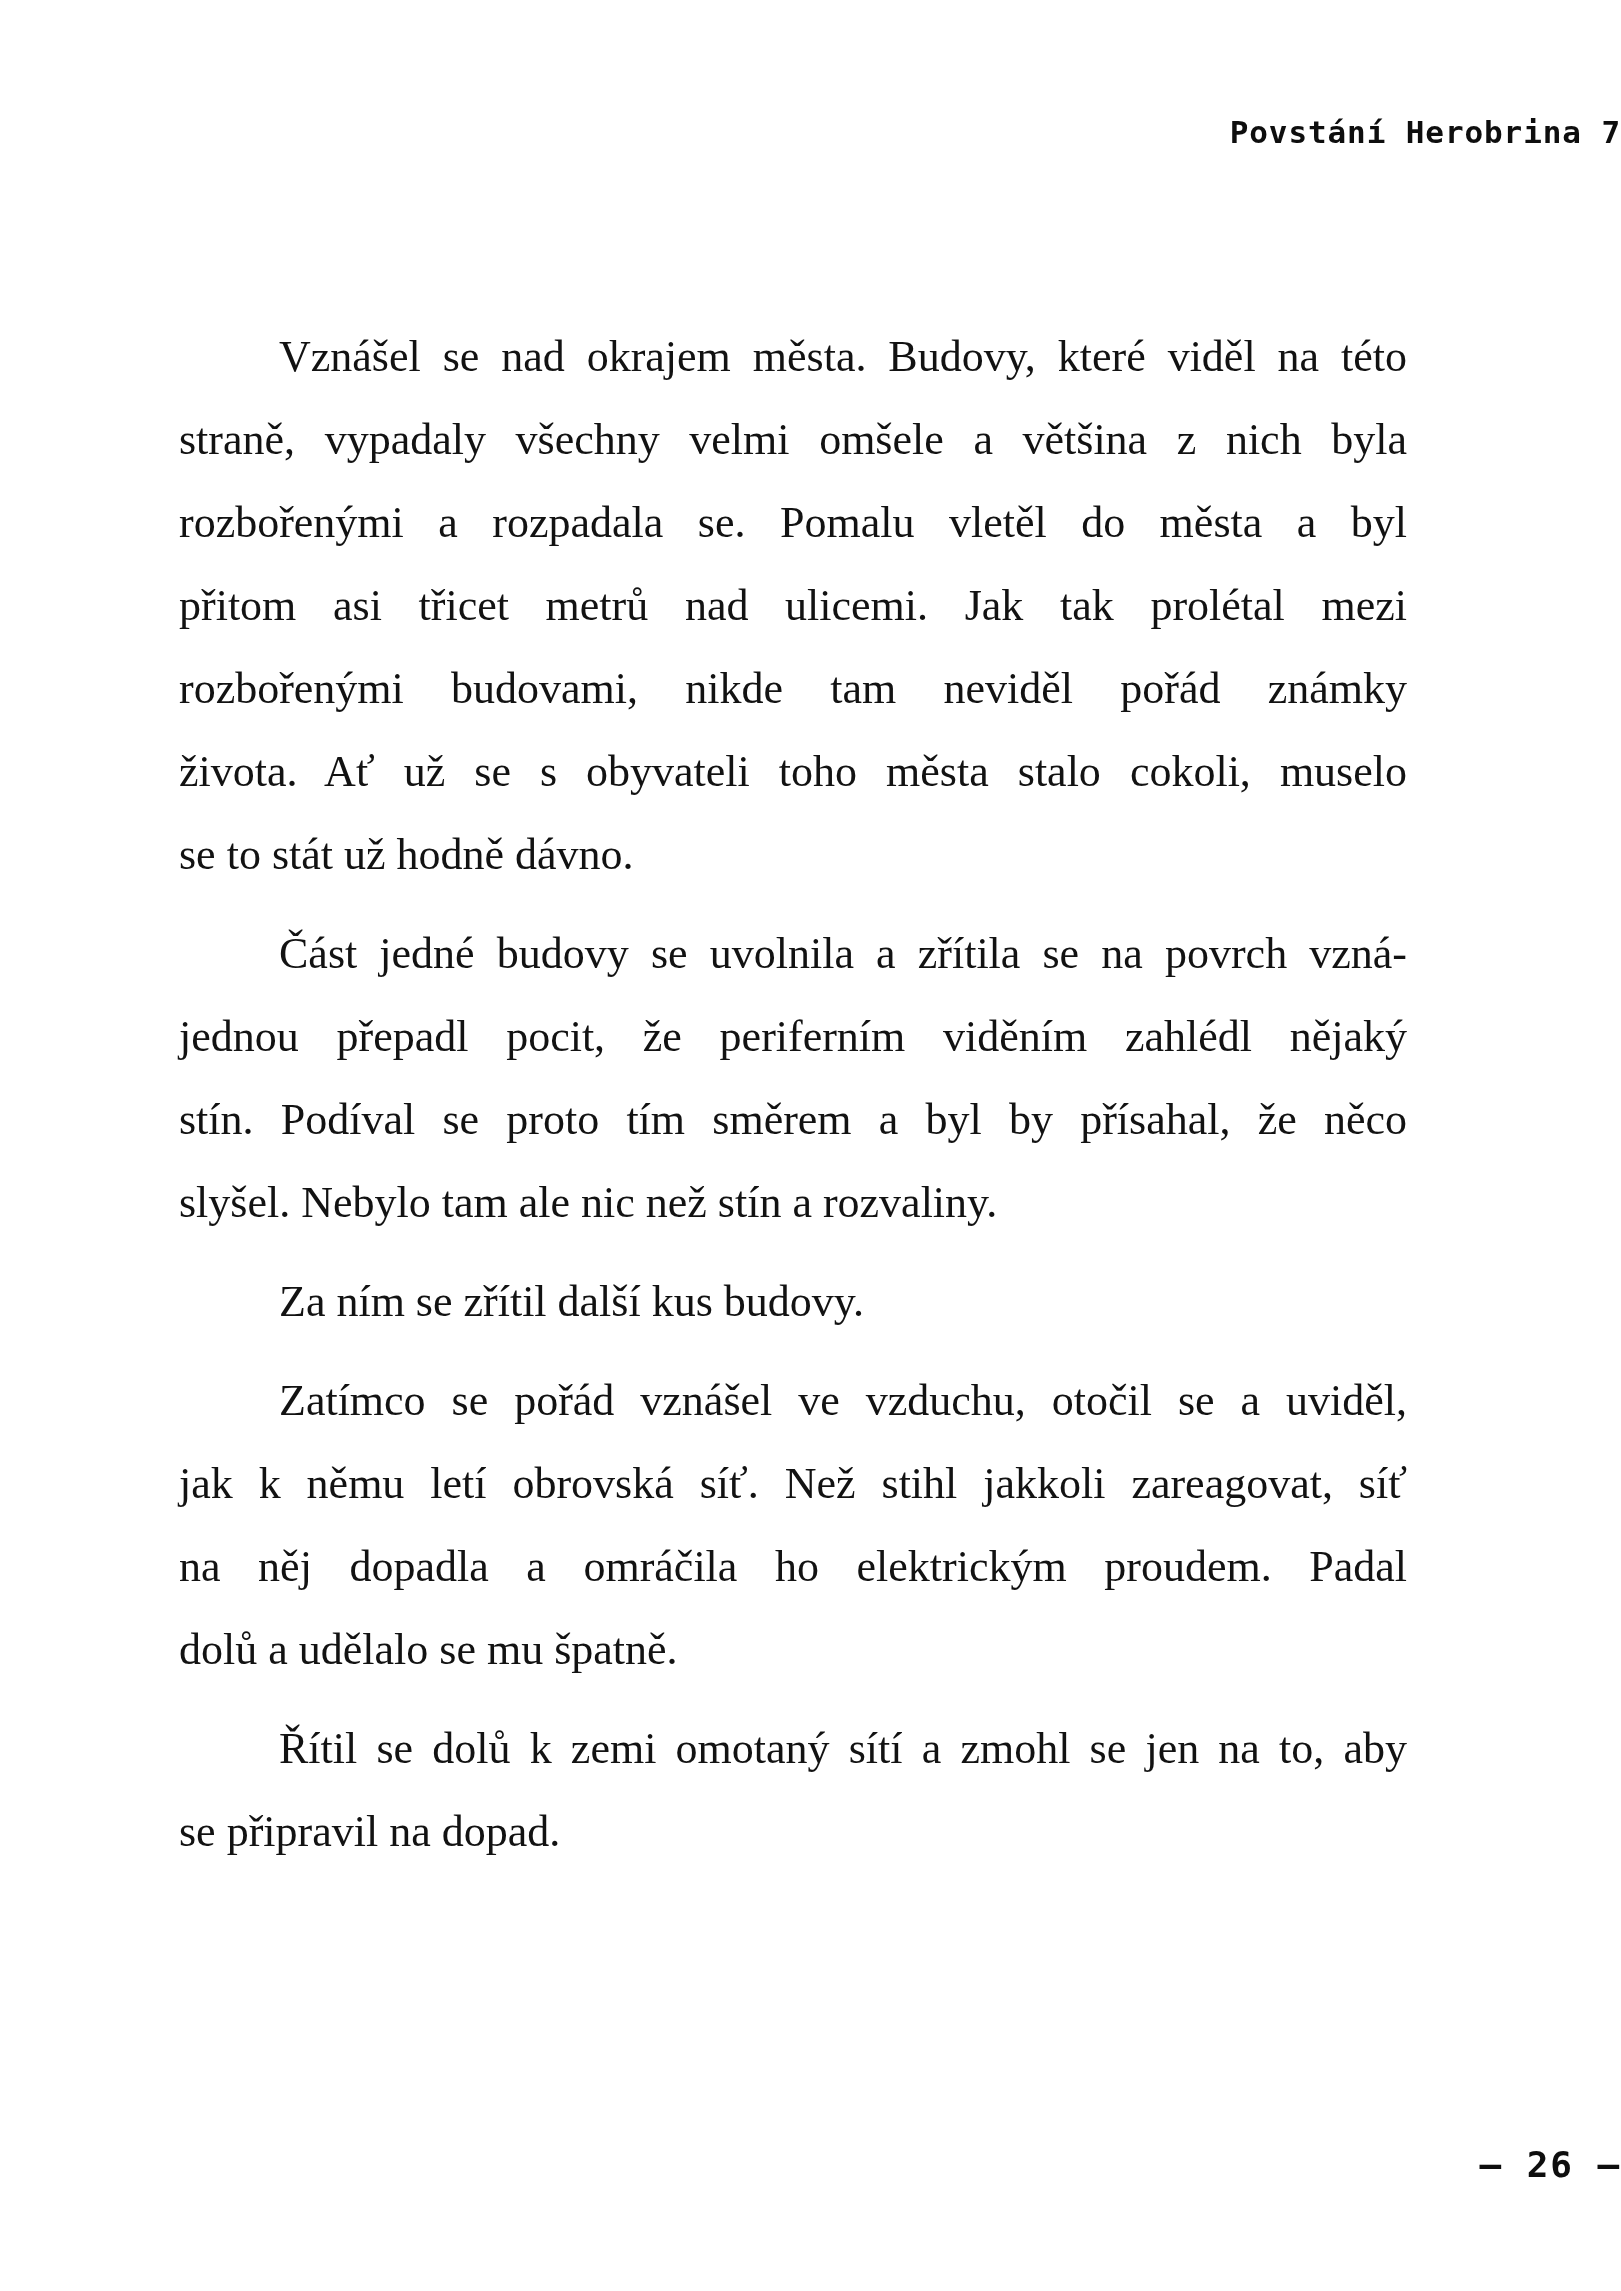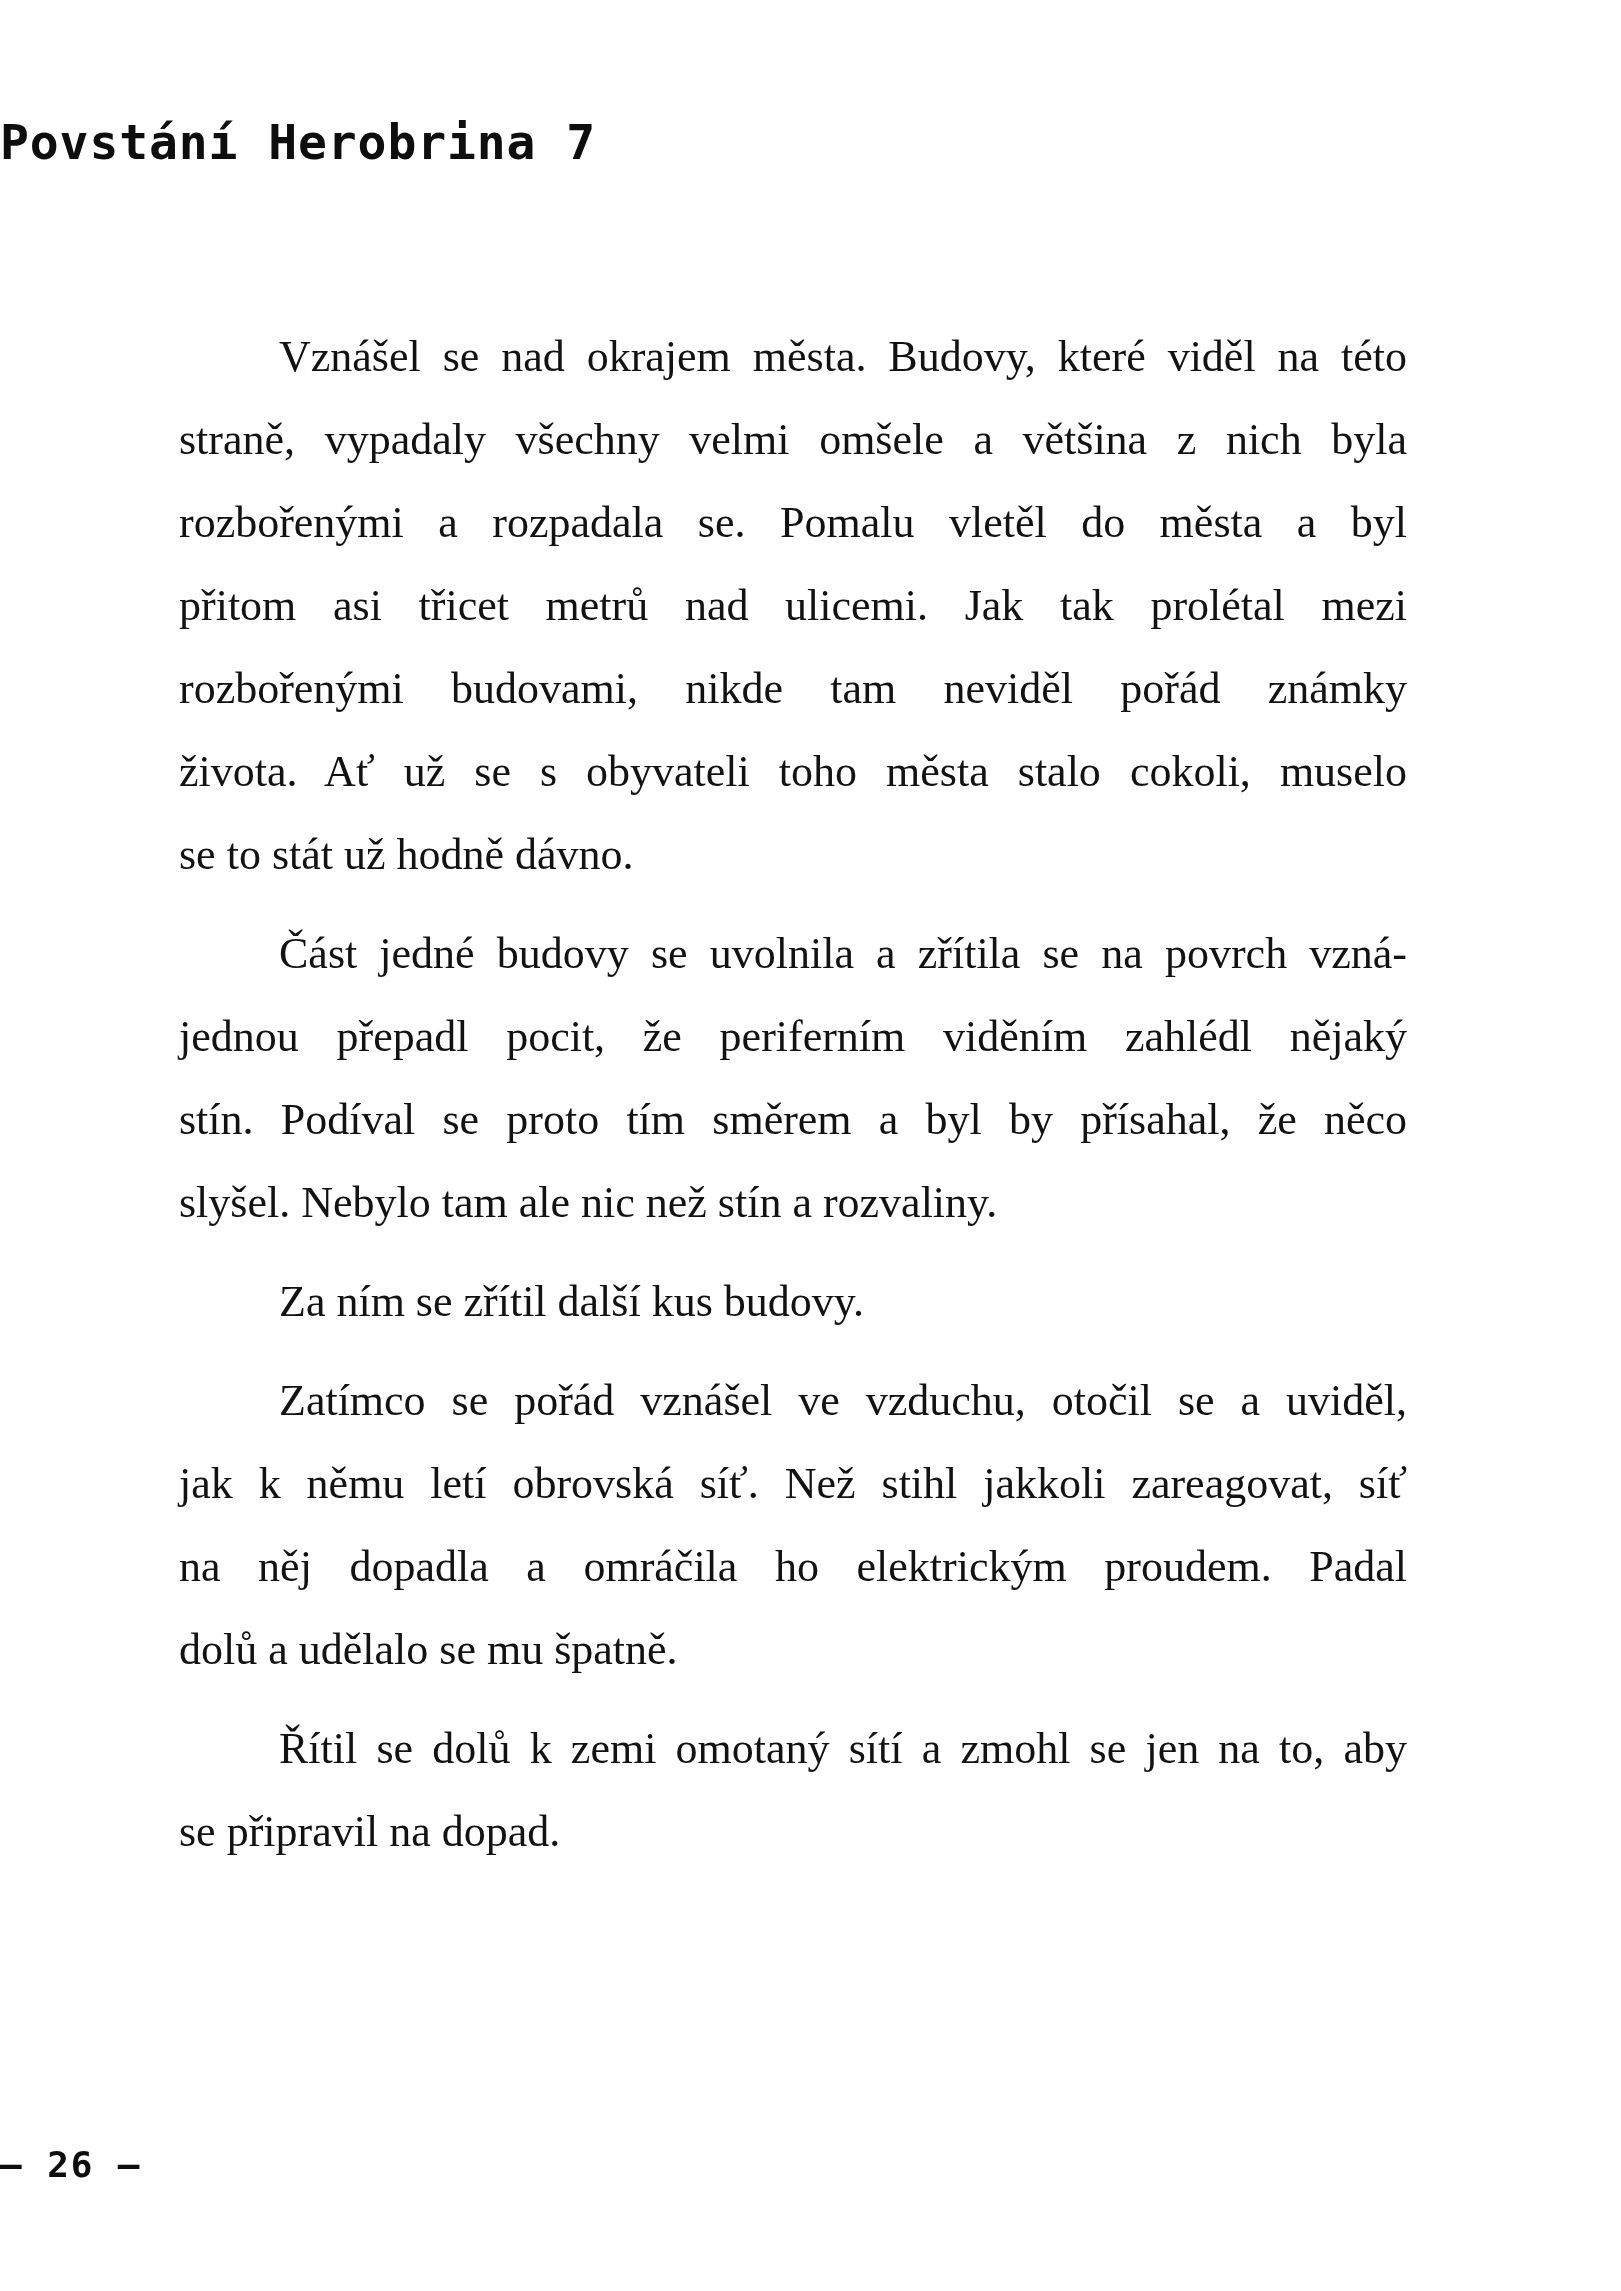--- a/index.html
+++ b/index.html
@@ -8,24 +8,24 @@
     width: 1621px;
     height: 2291px;
     background: #ffffff;
     overflow: hidden;
   }
   .running-head {
     position: absolute;
     top: 114px;
     left: 0;
     width: 100%;
-    text-align: left;
+    text-align: right;
     font-family: "DejaVu Sans Mono", monospace;
     font-weight: bold;
-    font-size: 48px;
+    font-size: 31px;
     letter-spacing: 0.9px;
     color: #0e0e0e;
   }
   .body-text {
     position: absolute;
     top: 299px;
     left: 163px;
     width: 1260px;
     font-family: "Liberation Serif", "DejaVu Serif", serif;
     font-size: 44px;
@@ -41,21 +41,21 @@
     text-align-last: left;
   }
   .text-line.indent {
     text-indent: 100px;
   }
   .page-number {
     position: absolute;
     top: 2144px;
     left: 0;
     width: 100%;
-    text-align: left;
+    text-align: right;
     font-family: "DejaVu Sans Mono", monospace;
     font-weight: bold;
     font-size: 36px;
     letter-spacing: 1.9px;
     color: #0e0e0e;
   }
 </style>
 </head>
 <body>
 

